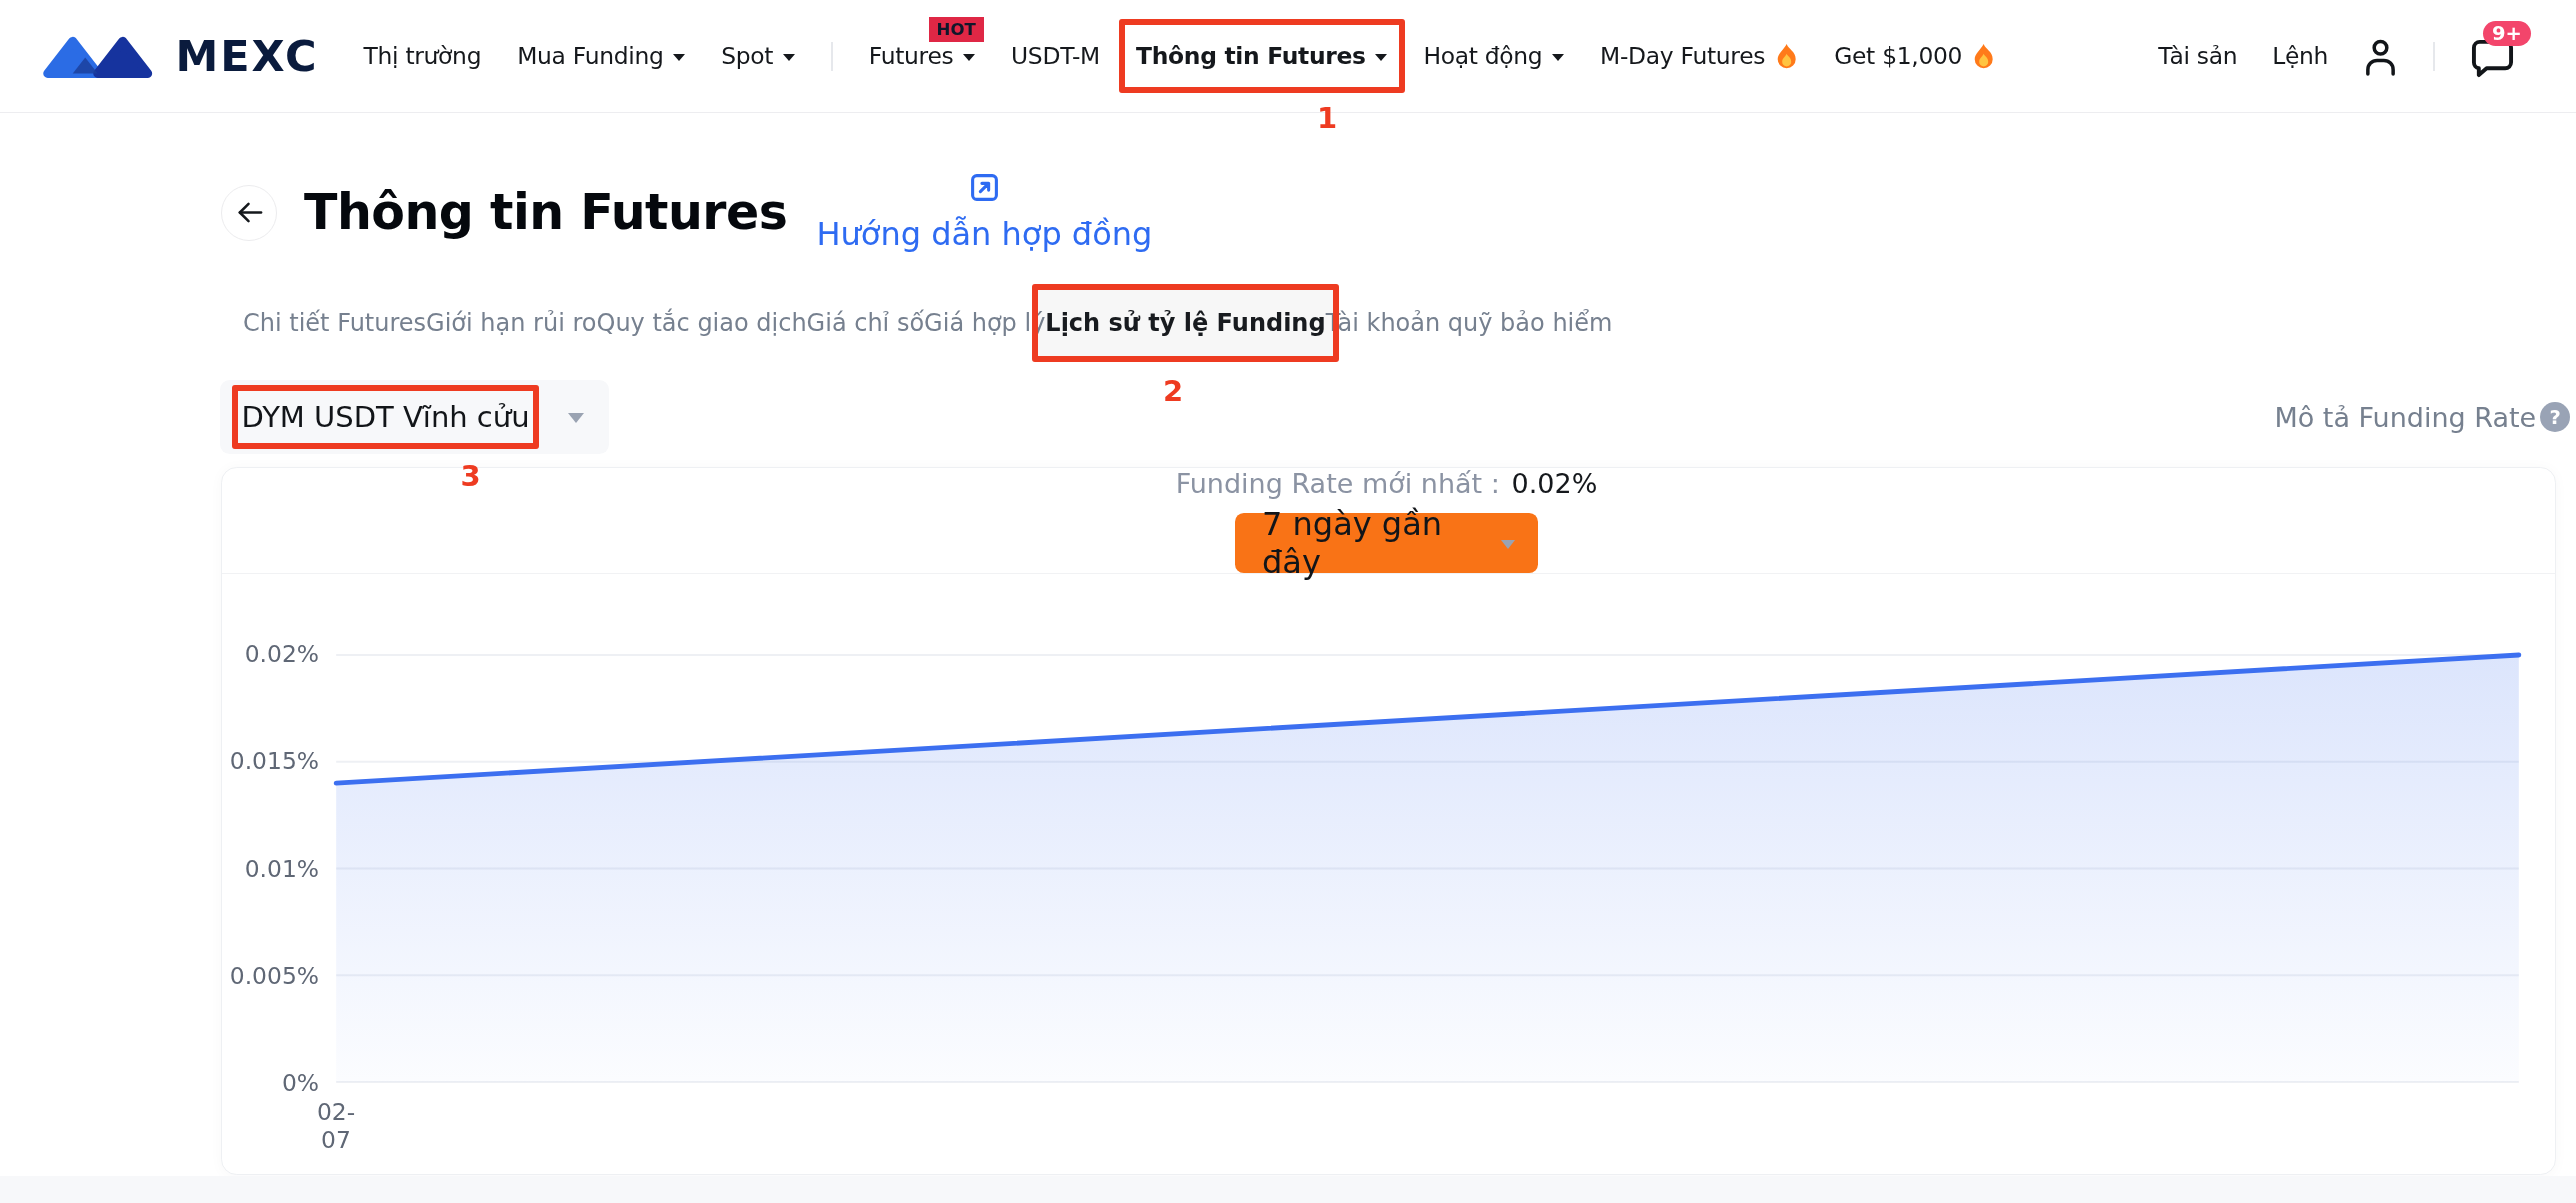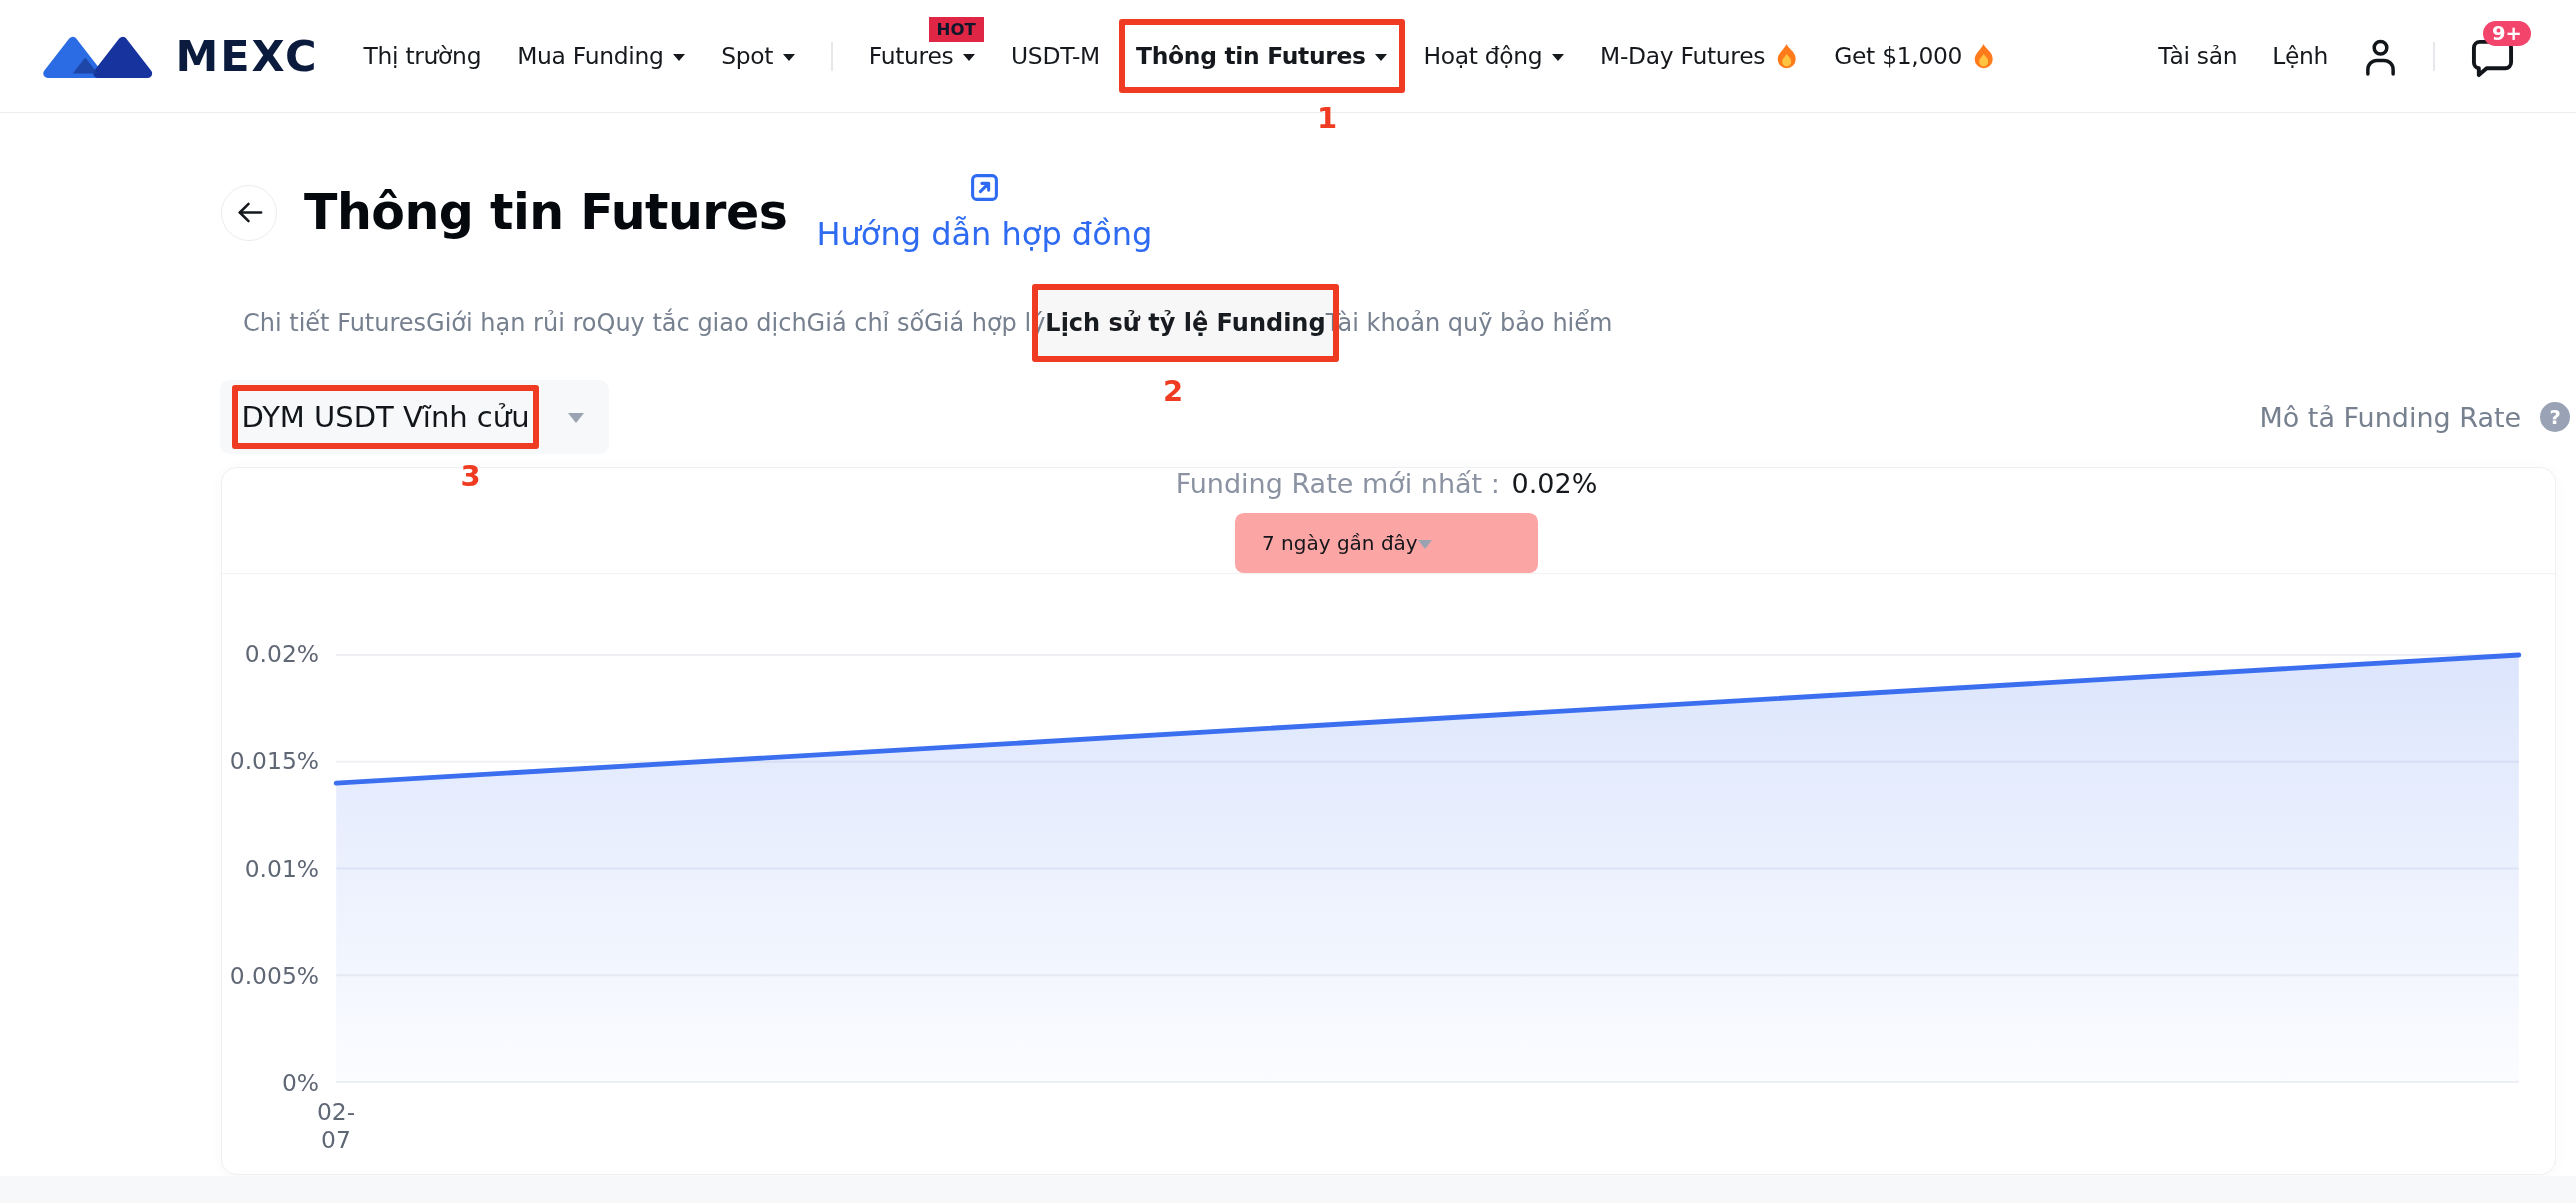--- a/index.html
+++ b/index.html
@@ -43,35 +43,35 @@
   
   .toolbar{display:flex;align-items:center;justify-content:space-between;
     margin:43px 5.8px 0 220px;}
   .pair-select{width:389px;height:74px;background:#f7f8fa;border-radius:9.7px;display:flex;
     align-items:center;padding:0 25px 0 21.4px;box-sizing:border-box;cursor:pointer;}
   .pair-text{position:relative;font-size:29px;color:#121519;}
   .pair-text .ann-box{inset:-14.6px -9.7px;}
   .pair-text .ann-num{left:76%;top:calc(100% + 25px);}
   .pair-select .caret{margin-left:auto;border-top-color:#9aa3b2;border-left-width:8.8px;
     border-right-width:8.8px;border-top-width:10.7px;}
-  .desc{display:flex;align-items:center;gap:19px;font-size:27px;color:#76808f;}
+  .desc{display:flex;align-items:center;gap:4px;font-size:27px;color:#76808f;}
   .q-icon{width:30px;height:30px;border-radius:50%;background:#99a3b5;color:#fff;font-size:19.5px;
     font-weight:700;display:flex;align-items:center;justify-content:center;cursor:pointer;}
   
   .card{position:absolute;left:221px;top:467px;width:2335px;height:708px;background:#fff;
     border:1.9px solid #eef0f3;border-radius:15.6px;box-sizing:border-box;
     box-shadow:0 1.9px 13.6px rgba(20,30,60,0.03);}
   .card-head{height:105px;display:flex;align-items:center;justify-content:space-between;
     padding:0 41px 0 37px;border-bottom:1.9px solid #f1f2f4;flex-direction:column;}
   .latest{display:flex;align-items:baseline;gap:11.7px;font-size:27px;}
   .latest-label{color:#8b93a3;}
   .latest-value{color:#15181c;font-weight:500;}
-  .range-select{width:303px;height:60px;background:#fca5a5;border-radius:8.8px;display:flex;
-    align-items:center;justify-content:flex-start;padding:0 23.4px 0 27px;box-sizing:border-box;
-    font-size:20px;color:#121519;cursor:pointer;}
+  .range-select{width:303px;height:60px;background:#f97316;border-radius:8.8px;display:flex;
+    align-items:center;justify-content:center;padding:0 23.4px 0 27px;box-sizing:border-box;
+    font-size:32px;color:#121519;cursor:pointer;}
   .range-select .caret{border-top-color:#9aa3b2;border-left-width:7.8px;border-right-width:7.8px;
     border-top-width:9.7px;}
   
   .chart-wrap{position:relative;height:599px;}
   .y-axis{position:absolute;left:0;top:66px;width:97px;height:458px;display:flex;
     flex-direction:column;justify-content:space-between;align-items:flex-end;}
   .y-axis span{font-size:23.4px;color:#5f6775;height:29px;line-height:29px;}
   .plot{position:absolute;left:113px;top:81px;width:2185px;height:427px;}
   .plot svg{overflow:visible;display:block;}
   .x-label{position:absolute;left:83px;top:524px;width:62px;text-align:center;

